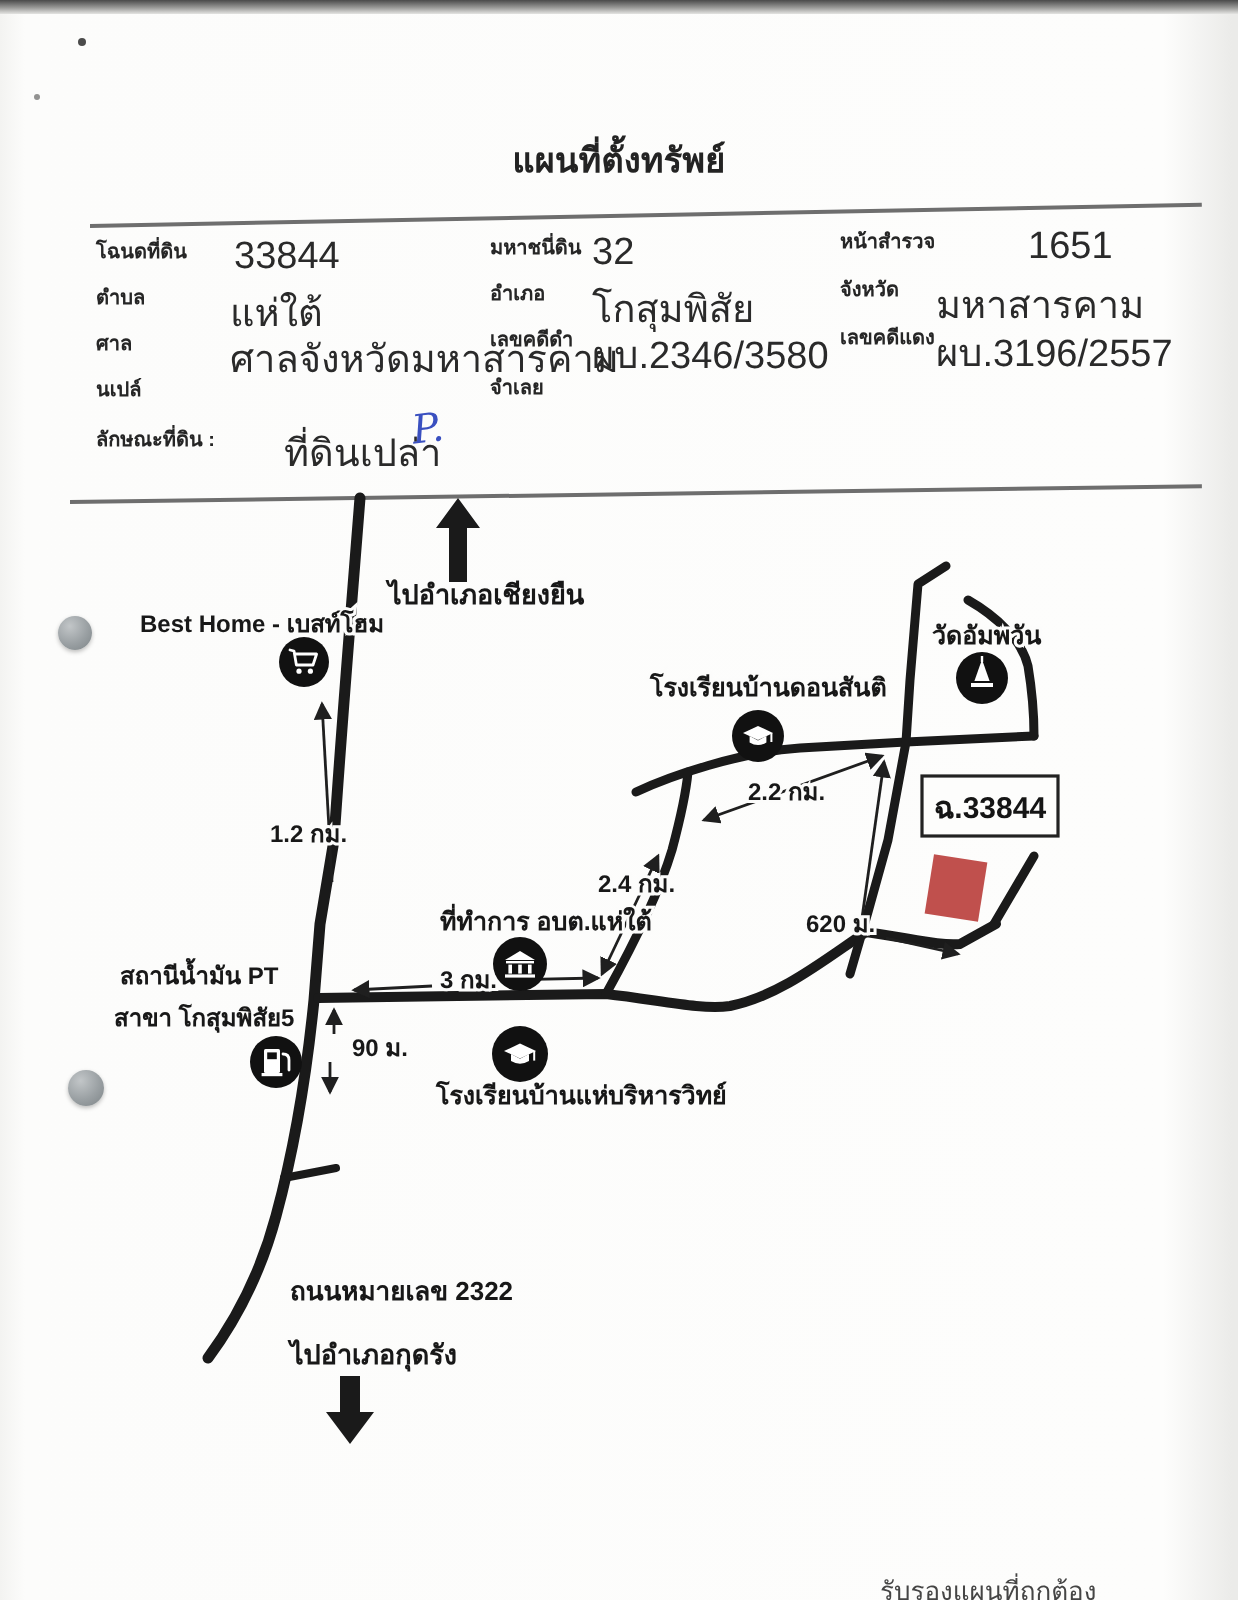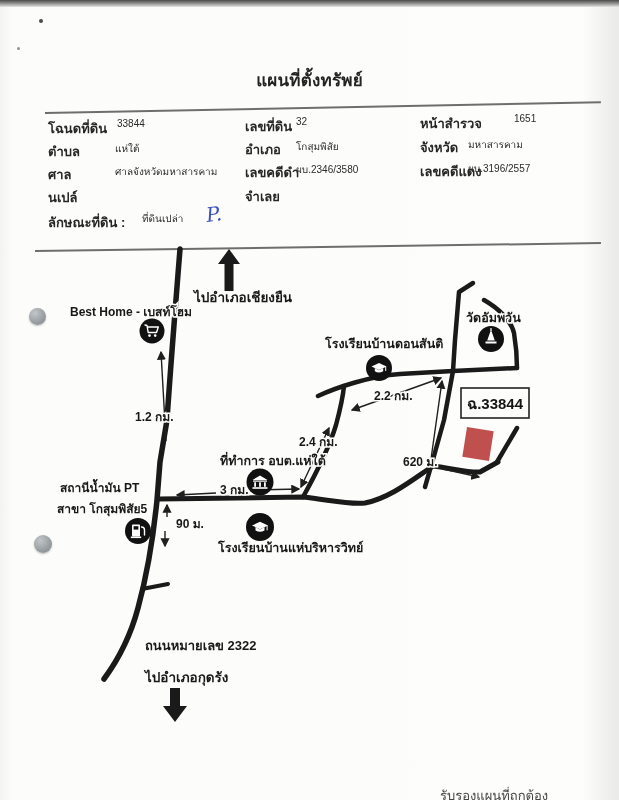--- a/index.html
+++ b/index.html
@@ -10,22 +10,22 @@
   }
   .scan-top{position:absolute;left:0;top:0;width:619px;height:7px;
     background:linear-gradient(180deg,#4a4a4a 0%,#9a9a98 55%,#e4e4e2 100%);}
   .speck{position:absolute;border-radius:50%;background:#4b4b4b;}
   .punch{position:absolute;border-radius:50%;
     background:radial-gradient(circle at 35% 30%,#c2c6c8 0%,#9aa0a3 55%,#7d8487 100%);
     box-shadow:0 1px 2px rgba(0,0,0,.25);}
   .title{position:absolute;left:0;top:66px;width:619px;text-align:center;
     font-size:17px;font-weight:700;letter-spacing:.2px;}
   .rule{position:absolute;height:2px;background:#6e6e6e;transform-origin:left center;}
-  .lbl{position:absolute;font-size:13px;font-weight:700;white-space:nowrap;color:#262626;}
-  .val{position:absolute;font-size:10px;font-weight:400;white-space:nowrap;color:#2a2a2a;}
+  .lbl{position:absolute;font-size:10px;font-weight:700;white-space:nowrap;color:#262626;}
+  .val{position:absolute;font-size:19px;font-weight:400;white-space:nowrap;color:#2a2a2a;}
   .handwrite{position:absolute;font-family:"DejaVu Serif",serif;font-style:italic;
     font-size:20px;color:#3a50c0;transform:rotate(-7deg);}
   .certify{position:absolute;left:440px;top:785px;font-size:13px;color:#454545;white-space:nowrap;}
   svg{position:absolute;left:0;top:0;}
   .road{stroke:#1a1a1a;fill:none;stroke-linecap:round;stroke-linejoin:round;}
   .marrow{stroke:#1f1f1f;stroke-width:1.4;fill:none;}
   .maplabel{font-family:"Liberation Sans","DejaVu Sans",sans-serif;font-size:12.5px;
     font-weight:700;fill:#181818;stroke:#fcfcfb;stroke-width:3px;paint-order:stroke;}
   .maplabel.small{font-size:12px;}
   .icon-glyph{stroke:#ffffff;fill:none;stroke-width:1.4;stroke-linecap:round;stroke-linejoin:round;}
@@ -47,21 +47,21 @@
   <span class="lbl" style="left:48px;top:118px;">โฉนดที่ดิน</span>
   <span class="val" style="left:117px;top:118px;">33844</span>
   <span class="lbl" style="left:48px;top:141px;">ตำบล</span>
   <span class="val" style="left:115px;top:141px;">แห่ใต้</span>
   <span class="lbl" style="left:48px;top:164px;">ศาล</span>
   <span class="val" style="left:115px;top:164px;">ศาลจังหวัดมหาสารคาม</span>
   <span class="lbl" style="left:48px;top:187px;">นเปล์</span>
   <span class="lbl" style="left:48px;top:212px;">ลักษณะที่ดิน :</span>
   <span class="val" style="left:142px;top:211px;font-family:Liberation Serif, serif;">ที่ดินเปล่า</span>
 
-  <span class="lbl" style="left:245px;top:116px;">เลขที่ดิน</span>
+  <span class="lbl" style="left:245px;top:116px;">มหาชนี่ดิน</span>
   <span class="val" style="left:296px;top:116px;">32</span>
   <span class="lbl" style="left:245px;top:139px;">อำเภอ</span>
   <span class="val" style="left:296px;top:139px;">โกสุมพิสัย</span>
   <span class="lbl" style="left:245px;top:162px;">เลขคดีดำ</span>
   <span class="val" style="left:296px;top:162px;">ผบ.2346/3580</span>
   <span class="lbl" style="left:245px;top:186px;">จำเลย</span>
 
   <span class="lbl" style="left:420px;top:113px;">หน้าสำรวจ</span>
   <span class="val" style="left:470px;top:113px;margin-left:44px;">1651</span>
   <span class="lbl" style="left:420px;top:137px;">จังหวัด</span>

